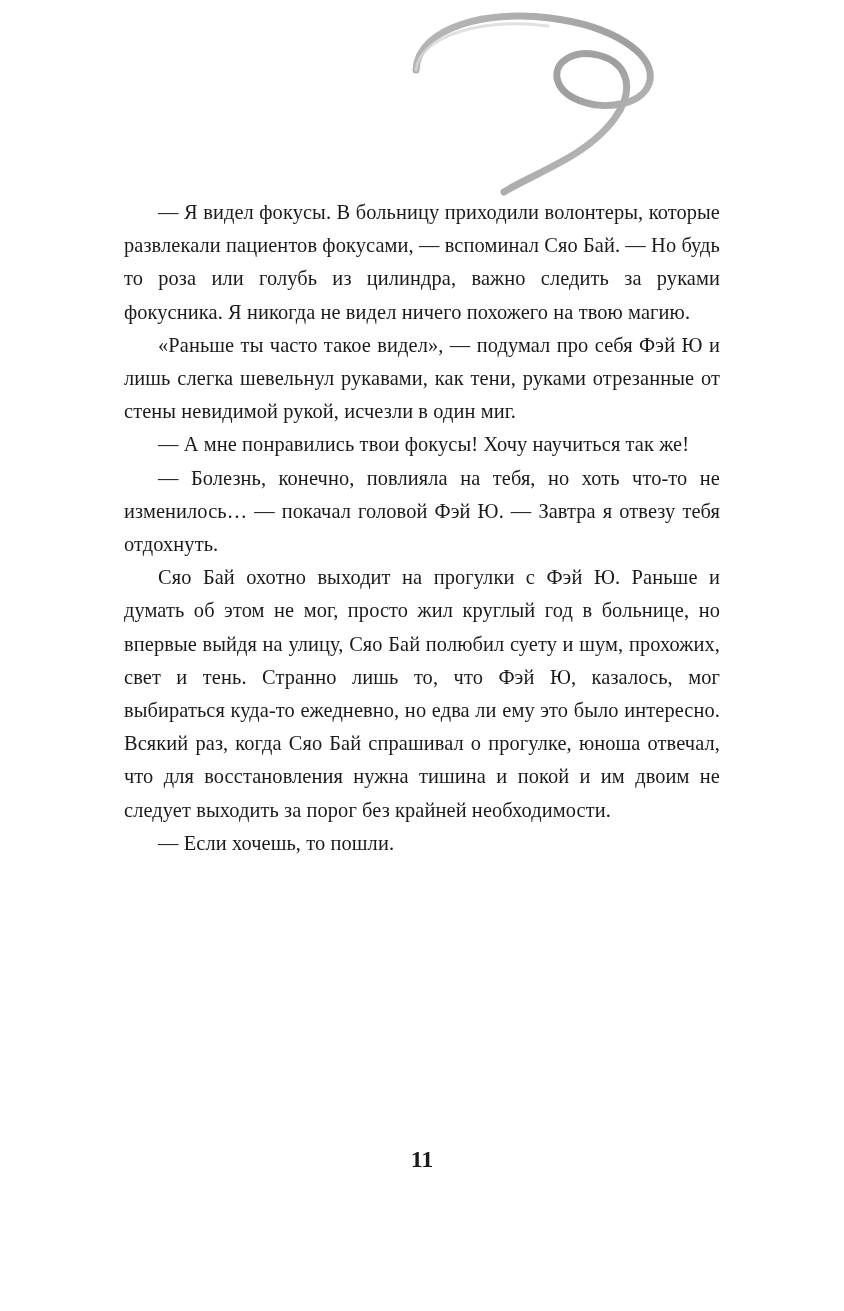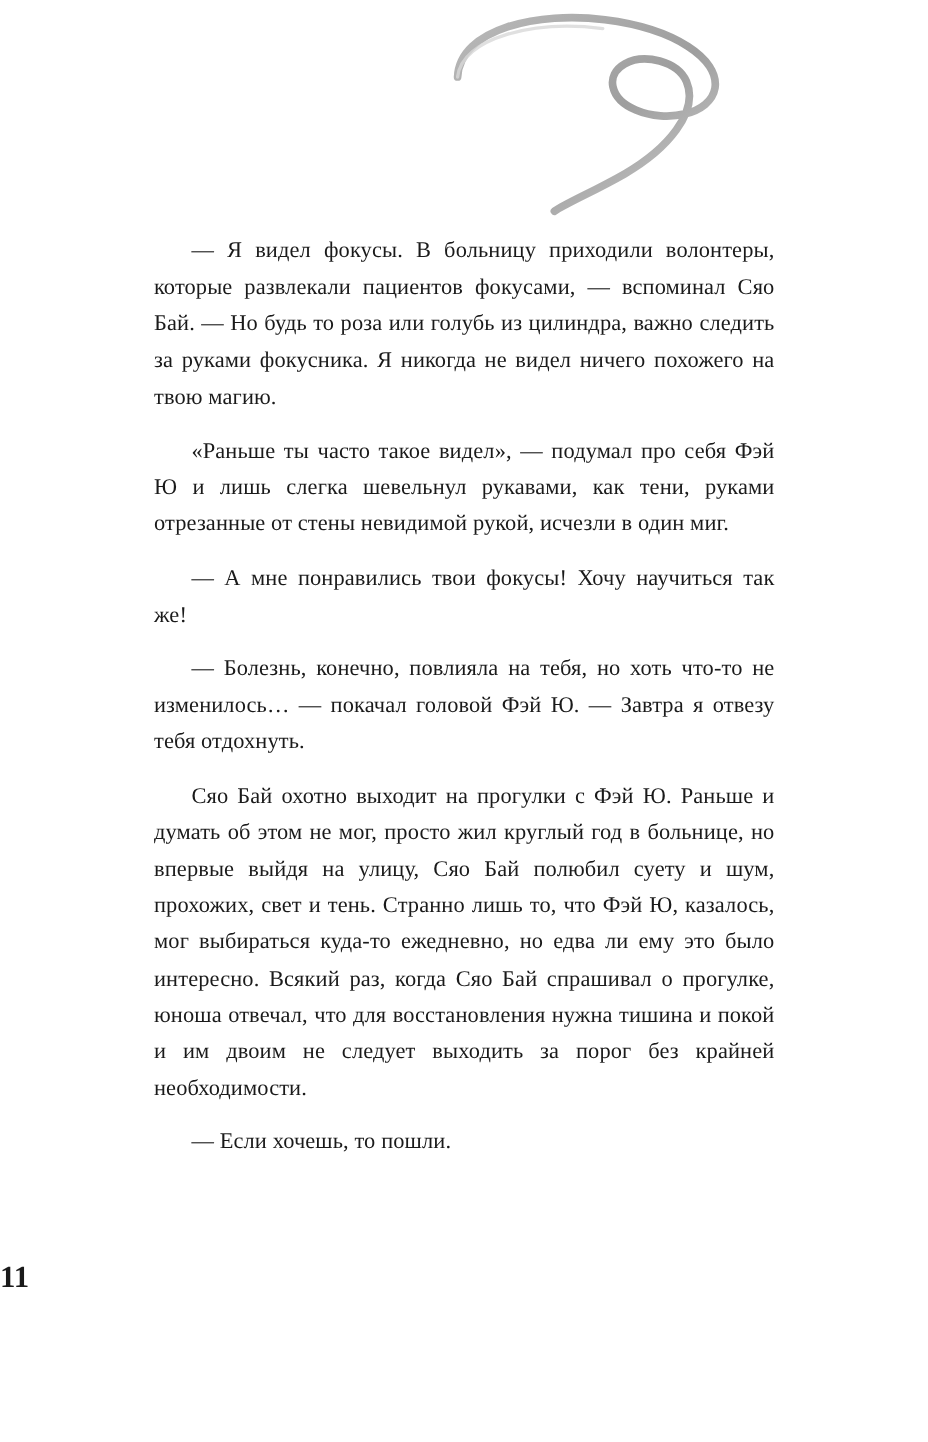--- a/index.html
+++ b/index.html
@@ -28,35 +28,35 @@
   .ornament svg {
     display: block;
   }
   .text-column {
     position: absolute;
     left: 124px;
     top: 196px;
     width: 596px;
   }
   p.para {
-    margin: 16px;
+    margin: 0;
     text-indent: 34px;
     text-align: justify;
     font-size: 20.4px;
     line-height: 33.2px;
     letter-spacing: 0.1px;
     hyphens: manual;
   }
   .page-number {
     position: absolute;
     left: 0;
     right: 0;
     top: 1146px;
-    text-align: left;
-    font-size: 28px;
+    text-align: center;
+    font-size: 24px;
     font-weight: 700;
     font-family: "Liberation Serif", "DejaVu Serif", serif;
     color: #1a1a1a;
   }
 </style>
 </head>
 <body>
 
 <div class="page">
 

